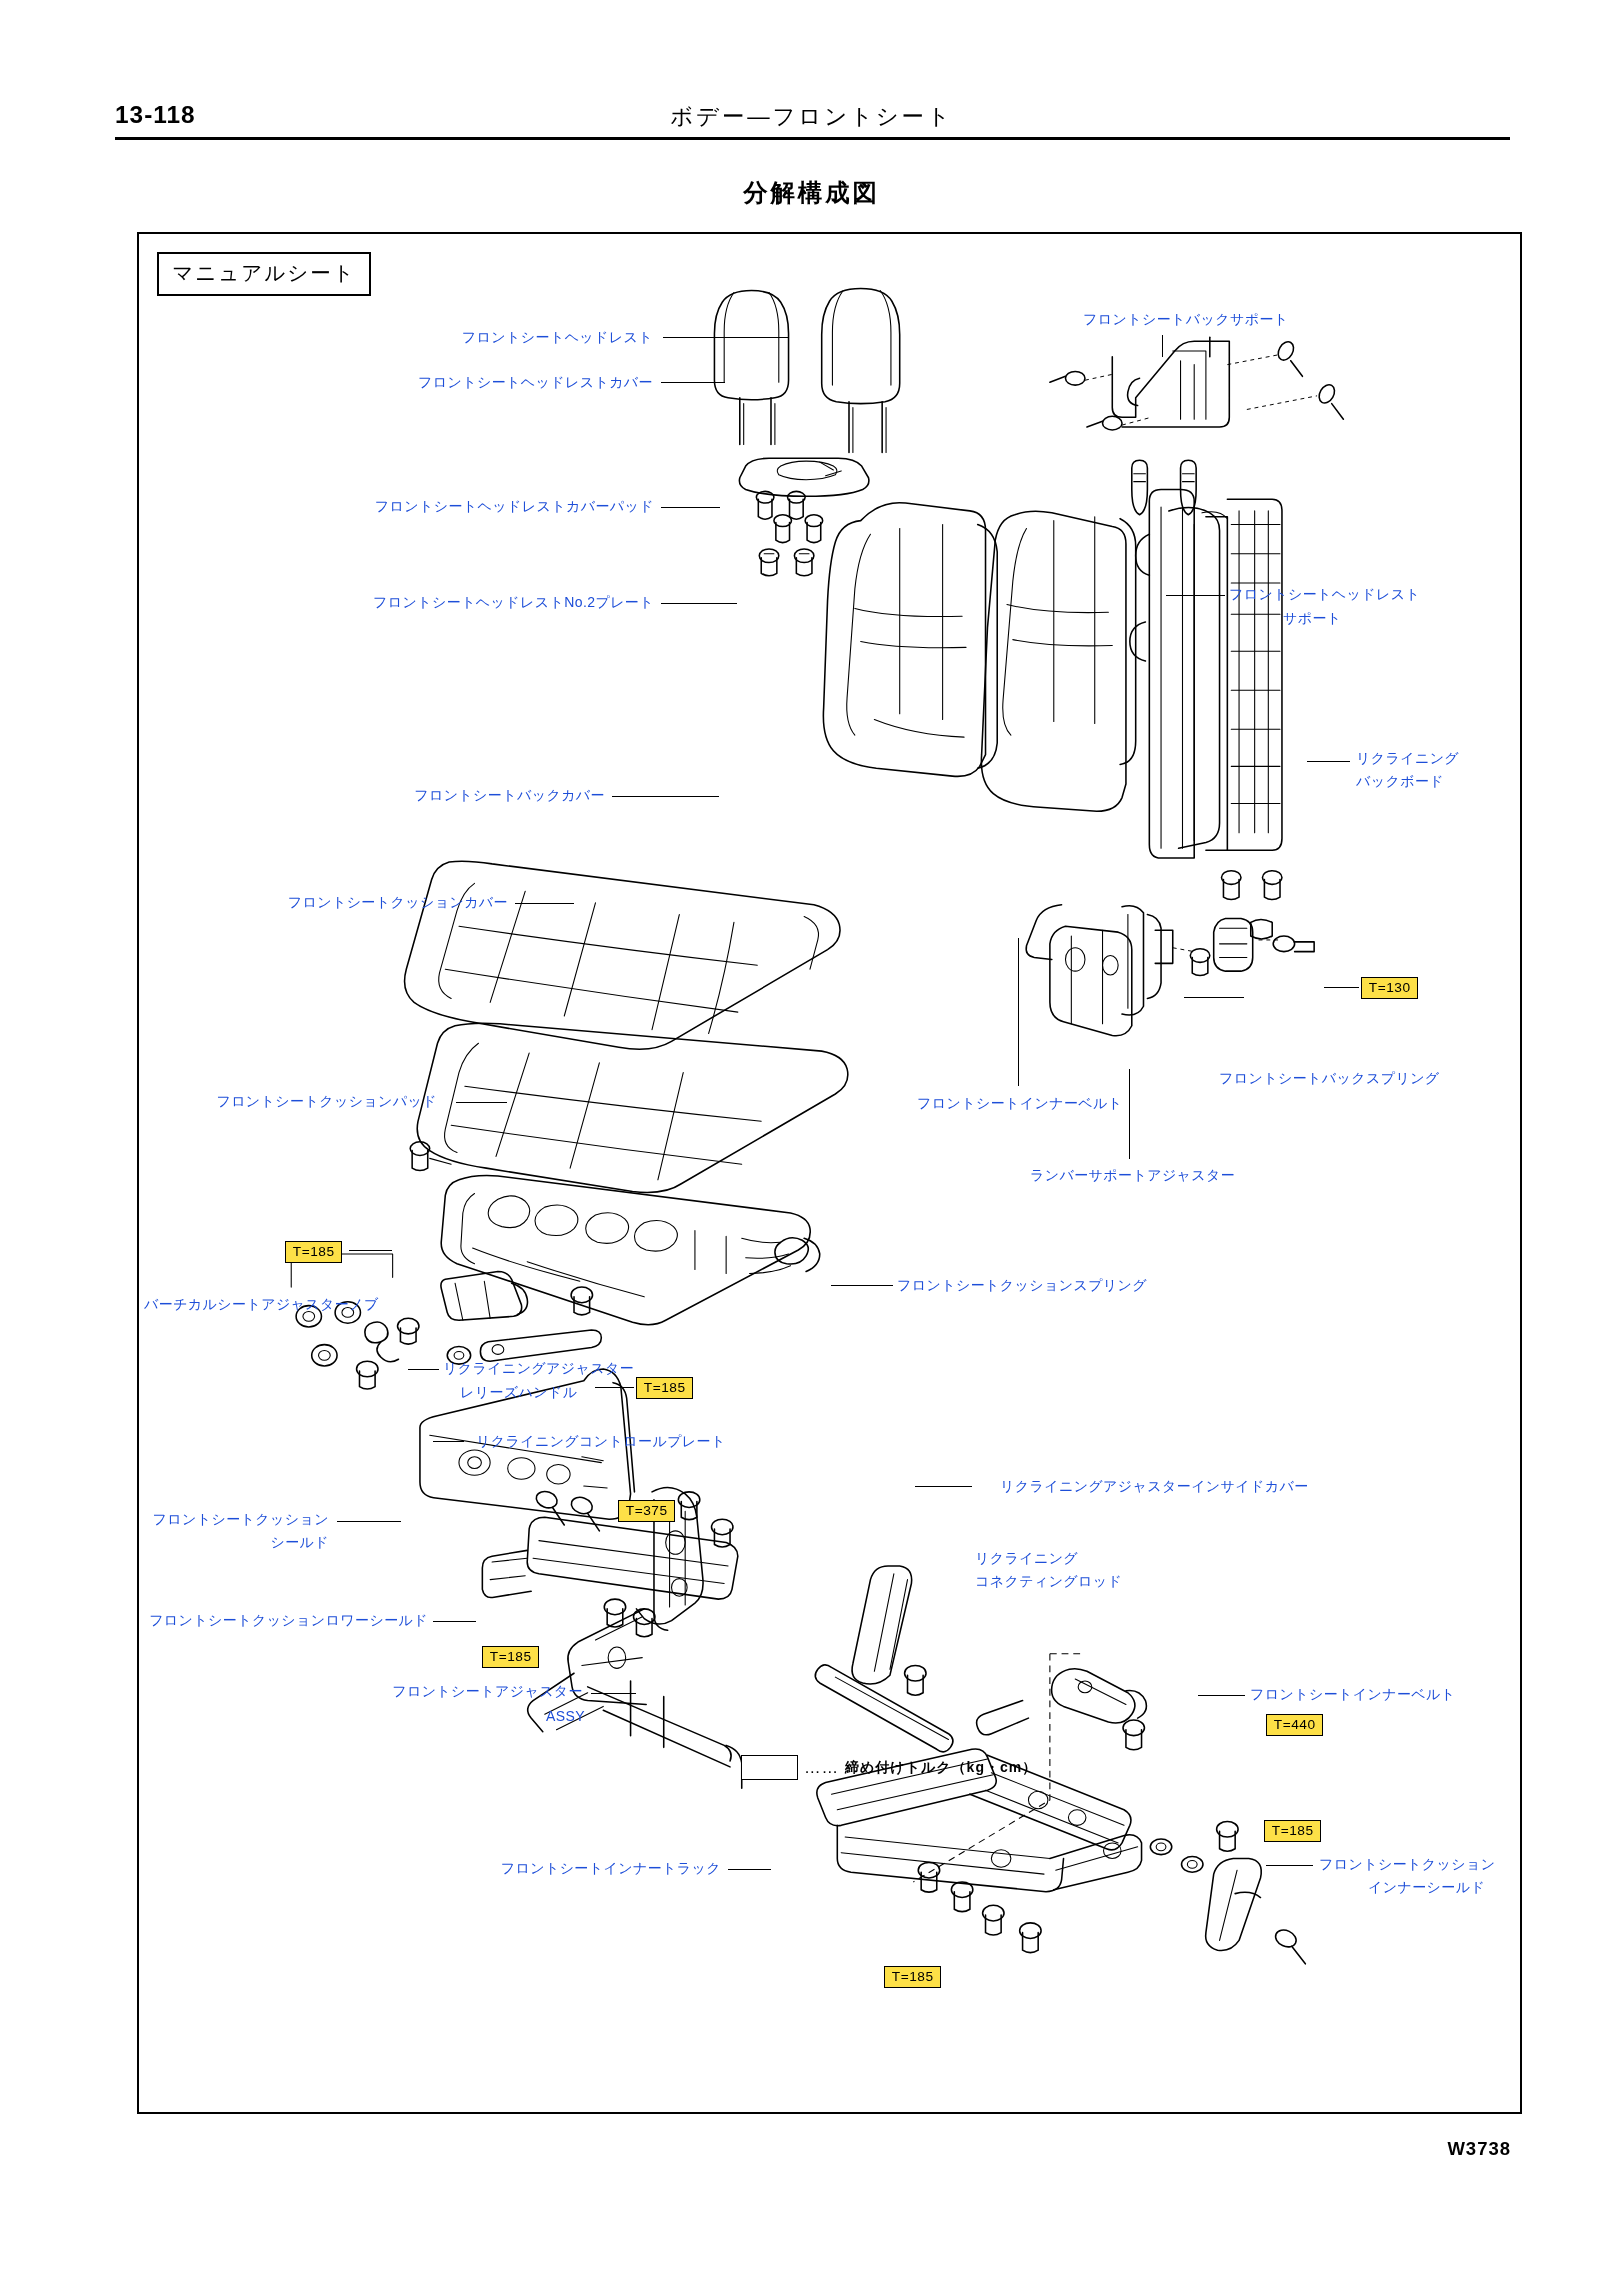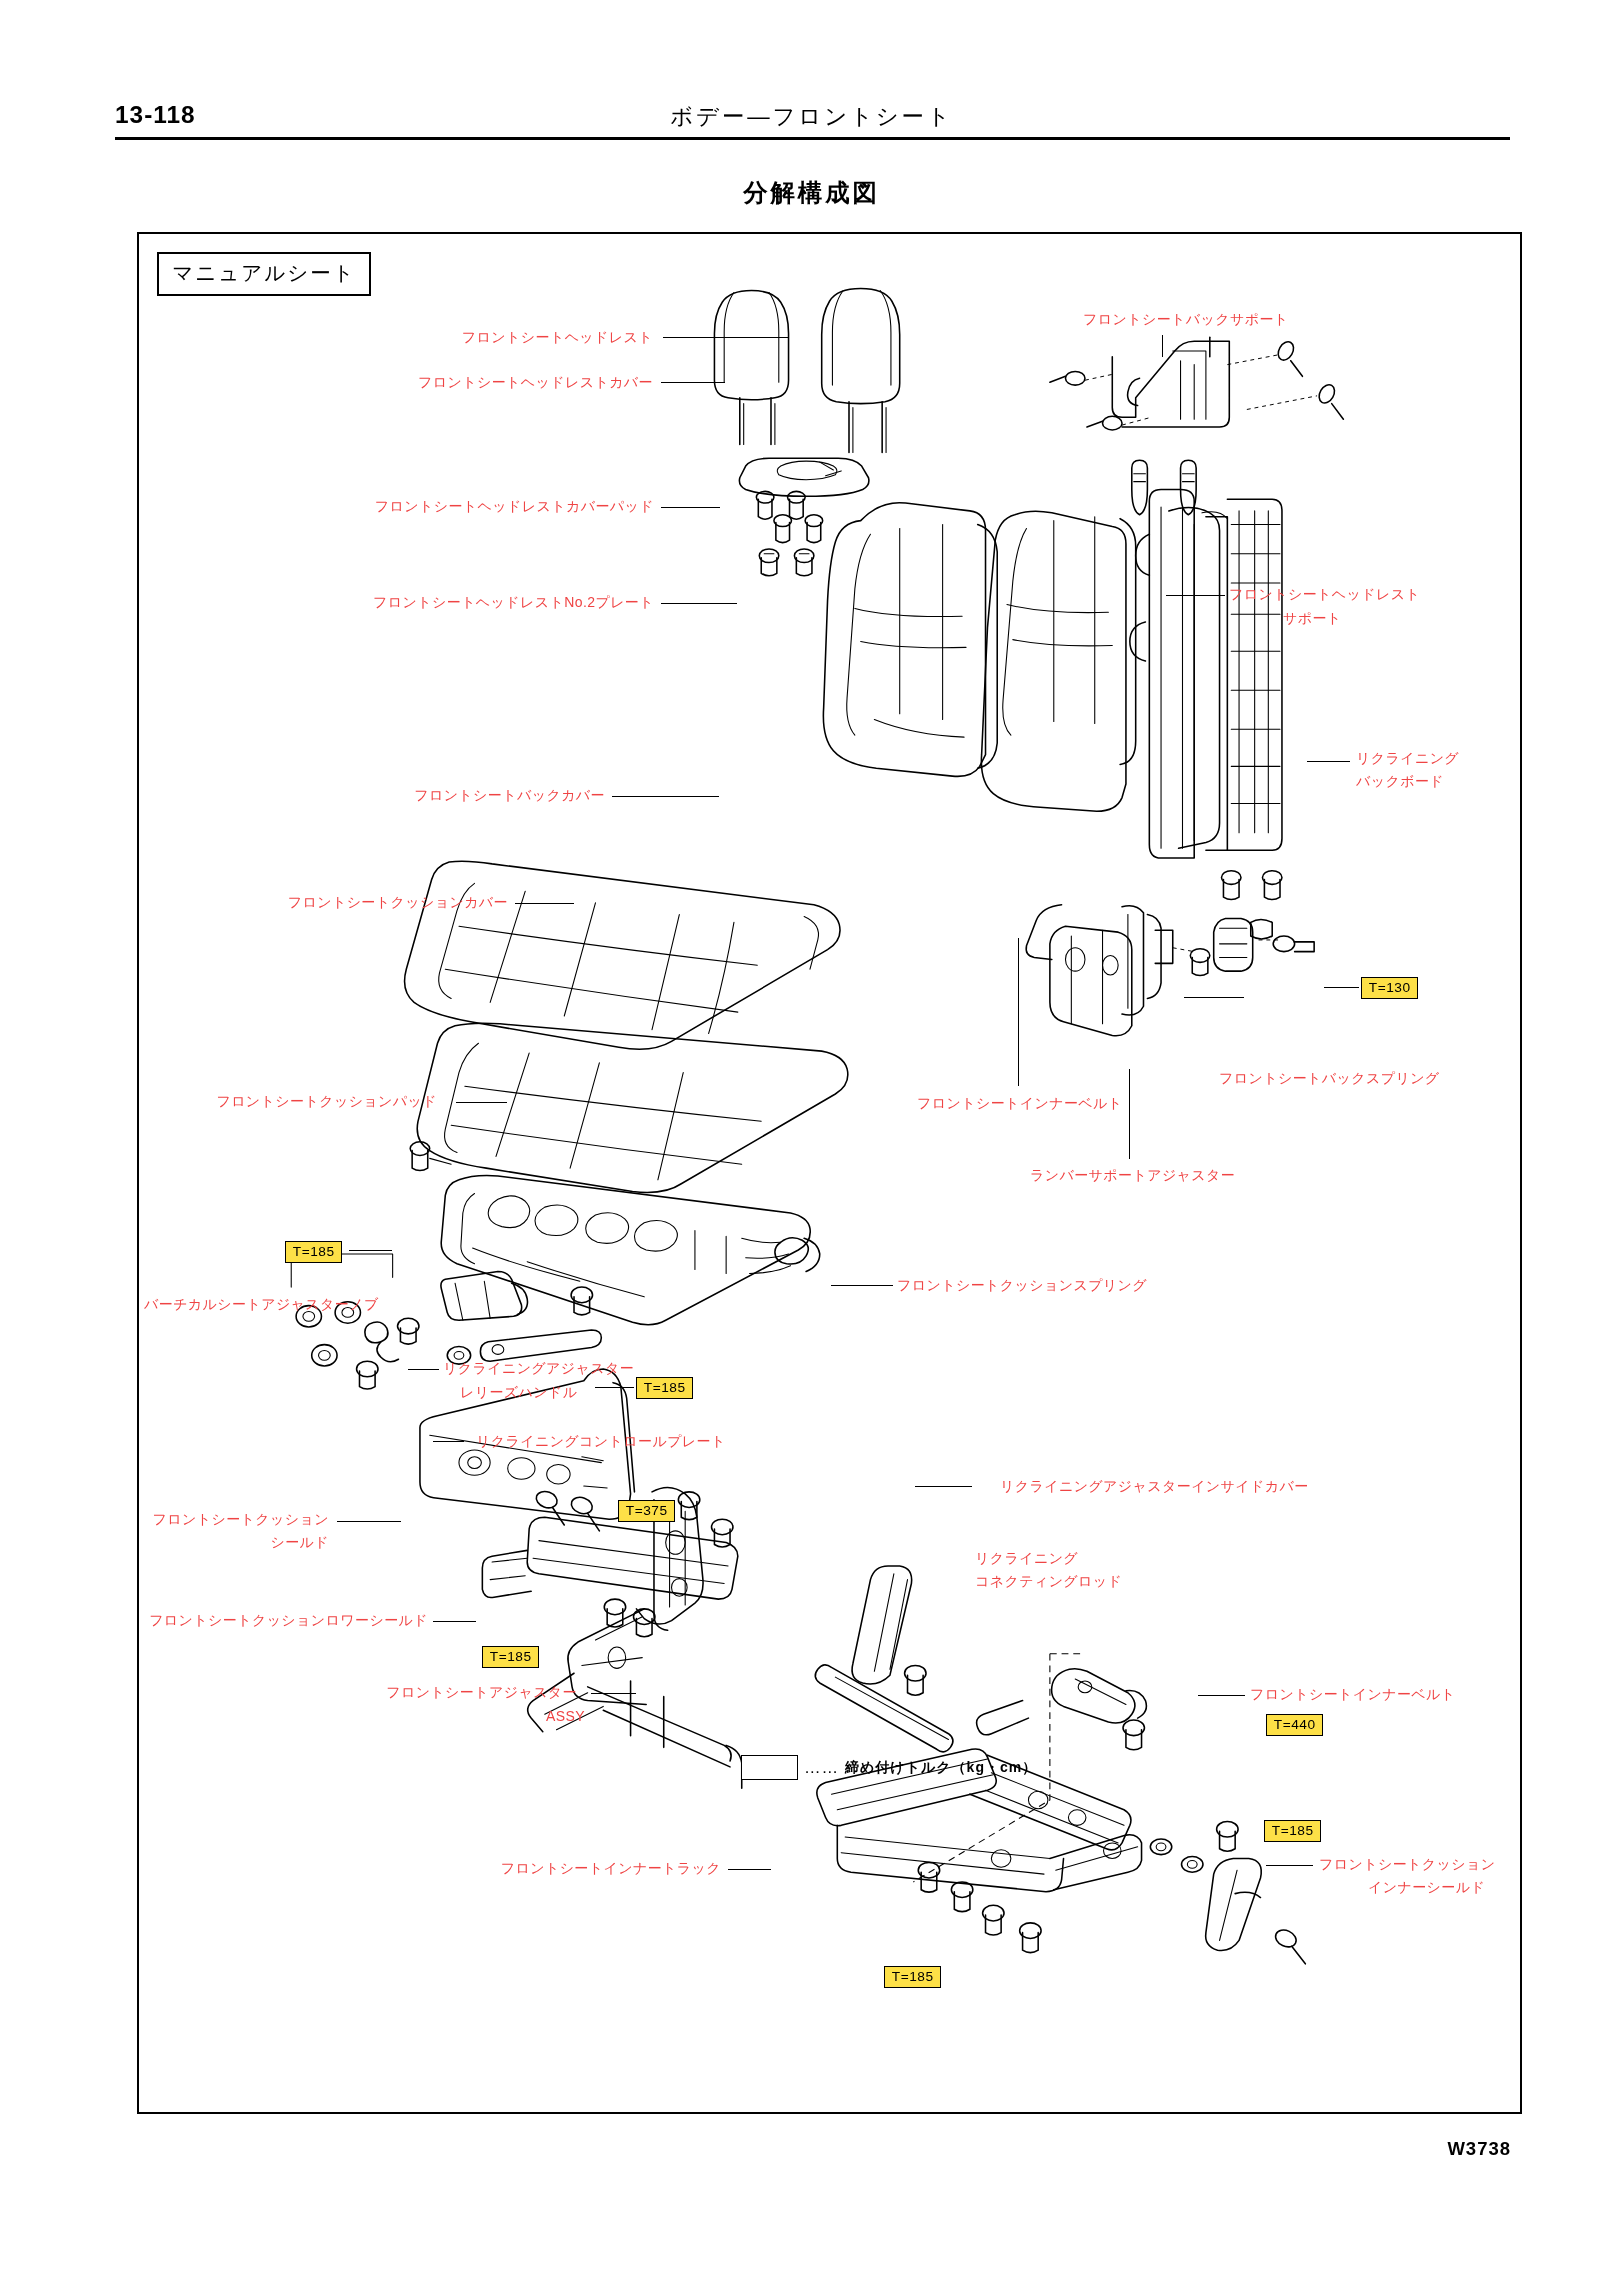--- a/index.html
+++ b/index.html
@@ -70,21 +70,21 @@
     background: #fff;
   }
 
   
   .lbl {
     position: absolute;
     font-size: 14px;
     letter-spacing: 0.4px;
     line-height: 1.35;
     white-space: nowrap;
-    color: #ef4444;
+    color: #1d4ed8;
   }
   .lbl.r { text-align: right; }
 
   
   .lead {
     position: absolute;
     background: #000;
     height: 1px;
   }
 
@@ -616,21 +616,21 @@
 <div class="lbl" style="left:975px; top:1549px;">リクライニング</div>
 <div class="lbl" style="left:975px; top:1572px;">コネクティングロッド</div>
 
 <div class="lbl r" style="left:105px; top:1510px; width:224px;">フロントシートクッション</div>
 <div class="lbl r" style="left:105px; top:1533px; width:224px;">シールド</div>
 <div class="lead" style="left:337px; top:1521px; width:64px;"></div>
 
 <div class="lbl r" style="left:98px; top:1611px; width:330px;">フロントシートクッションロワーシールド</div>
 <div class="lead" style="left:433px; top:1621px; width:43px;"></div>
 
-<div class="lbl r" style="left:275px; top:1683px; width:302px;">フロントシートアジャスター</div>
+<div class="lbl r" style="left:281px; top:1683px; width:302px;font-family:Liberation Mono, monospace;">フロントシートアジャスター</div>
 <div class="lbl r" style="left:283px; top:1707px; width:302px;">ASSY</div>
 <div class="lead" style="left:591px; top:1693px; width:45px;"></div>
 
 <div class="lbl" style="left:1250px; top:1685px;">フロントシートインナーベルト</div>
 <div class="lead" style="left:1198px; top:1695px; width:47px;"></div>
 
 <div class="lbl r" style="left:419px; top:1859px; width:302px;">フロントシートインナートラック</div>
 <div class="lead" style="left:728px; top:1869px; width:43px;"></div>
 
 <div class="lbl" style="left:1319px; top:1855px;">フロントシートクッション</div>

